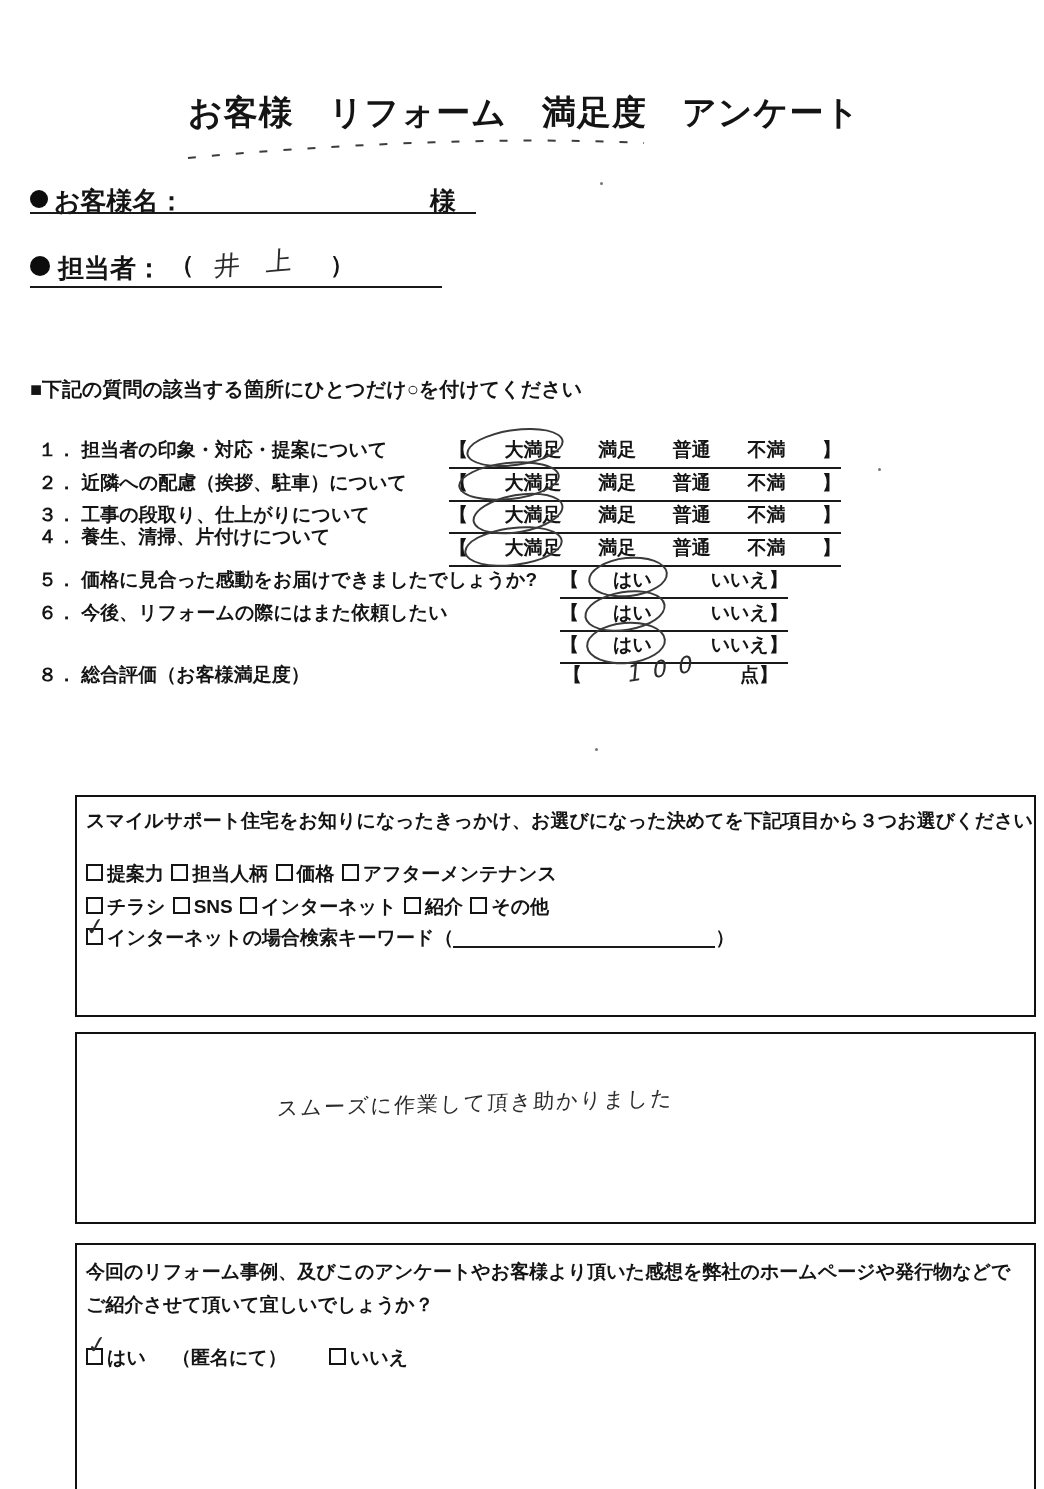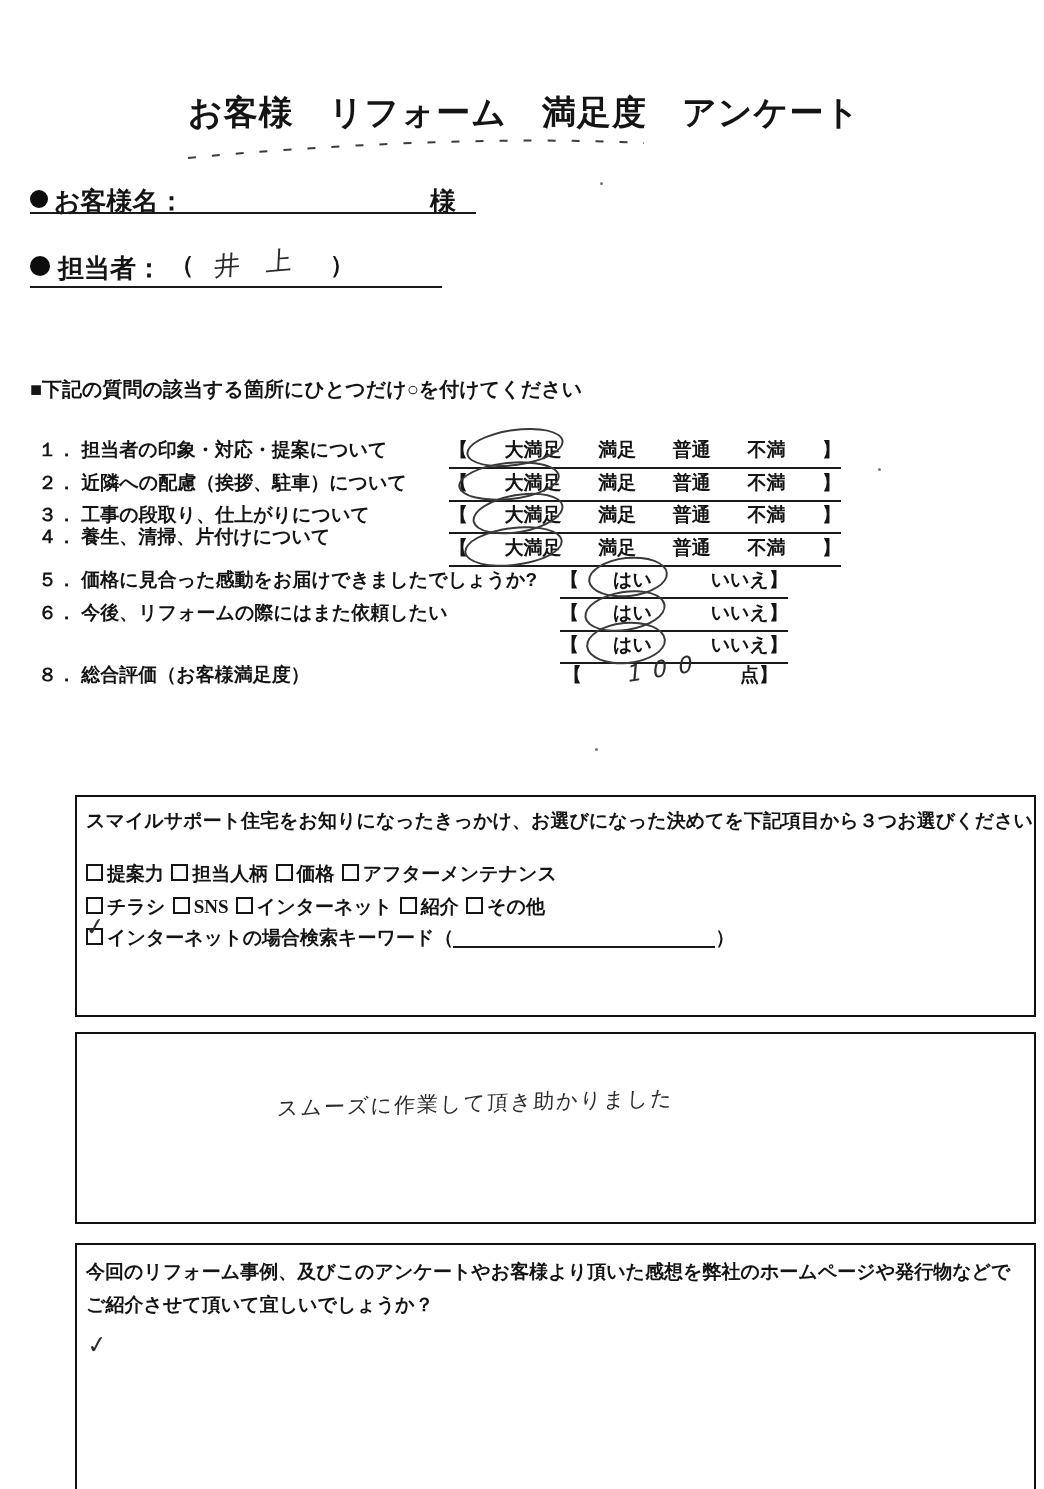--- a/index.html
+++ b/index.html
@@ -20,21 +20,21 @@
         font-size:19px;font-weight:600;border-bottom:2px solid #1a1a1a;
         padding-bottom:4px;white-space:nowrap;}
   .opt2{display:flex;width:228px;font-size:19px;font-weight:600;
         border-bottom:2px solid #1a1a1a;padding-bottom:4px;white-space:nowrap;}
   .opt2 .yes{margin-left:34px;}
   .opt2 .no{margin-left:auto;text-align:center;}
   .circ{position:absolute;border:2px solid #3a3a3a;border-radius:50%;}
   .box{position:absolute;left:28px;width:957px;border:2px solid #111;margin-left:47px;}
   .cb{display:inline-block;width:13px;height:13px;border:2px solid #141414;
       margin-right:4px;vertical-align:-1px;background:#fff;}
-  .cbi{margin-right:2px;font-family:Liberation Serif, serif;}
+  .cbi{margin-right:2px;}
   .hw{font-family:"DejaVu Sans",sans-serif;color:#2b2b2b;font-weight:400;}
   .hw-name{font-size:26px;letter-spacing:26px;transform:rotate(-5deg) skewX(-8deg);}
   .hw-score{font-size:23px;letter-spacing:11px;transform:rotate(-9deg) skewX(-14deg);}
   .hw-comment{font-size:21px;letter-spacing:2px;transform:rotate(-1.5deg) skewX(-4deg);
               white-space:nowrap;}
   .check{position:absolute;font-size:24px;font-weight:400;color:#2b2b2b;
          transform:rotate(-8deg);line-height:1;}
   .blank{display:inline-block;border-bottom:2px solid #1a1a1a;height:18px;
          vertical-align:-4px;}
   .speck{position:absolute;width:3px;height:3px;background:#777;border-radius:50%;}
@@ -177,20 +177,23 @@
     </div>
     <div class="check" style="left:8px;top:118px;">✓</div>
   </div>
 
   <div class="box" style="top:1032px;height:188px;">
     <div class="abs hw hw-comment" style="left:200px;top:55px;">スムーズに作業して頂き助かりました</div>
   </div>
 
   <div class="box" style="top:1243px;height:246px;border-bottom:none;">
     <div class="abs boxhead" style="left:9px;top:10px;width:940px;white-space:normal;">今回のリフォーム事例、及びこのアンケートやお客様より頂いた感想を弊社のホームページや発行物などでご紹介させて頂いて宜しいでしょうか？</div>
+    <div class="abs txt" style="left:9px;top:100px;">
+      <span class="cb"></span><span>はい</span><span style="margin-left:26px;">（匿名にて）</span><span class="cb" style="margin-left:42px;"></span><span>いいえ</span>
+    </div>
     <div class="check" style="left:10px;top:88px;">✓</div>
   </div>
 
   <div class="speck" style="left:600px;top:182px;"></div>
   <div class="speck" style="left:878px;top:468px;"></div>
   <div class="speck" style="left:595px;top:748px;"></div>
 
 </div>
 
 </body></html>

